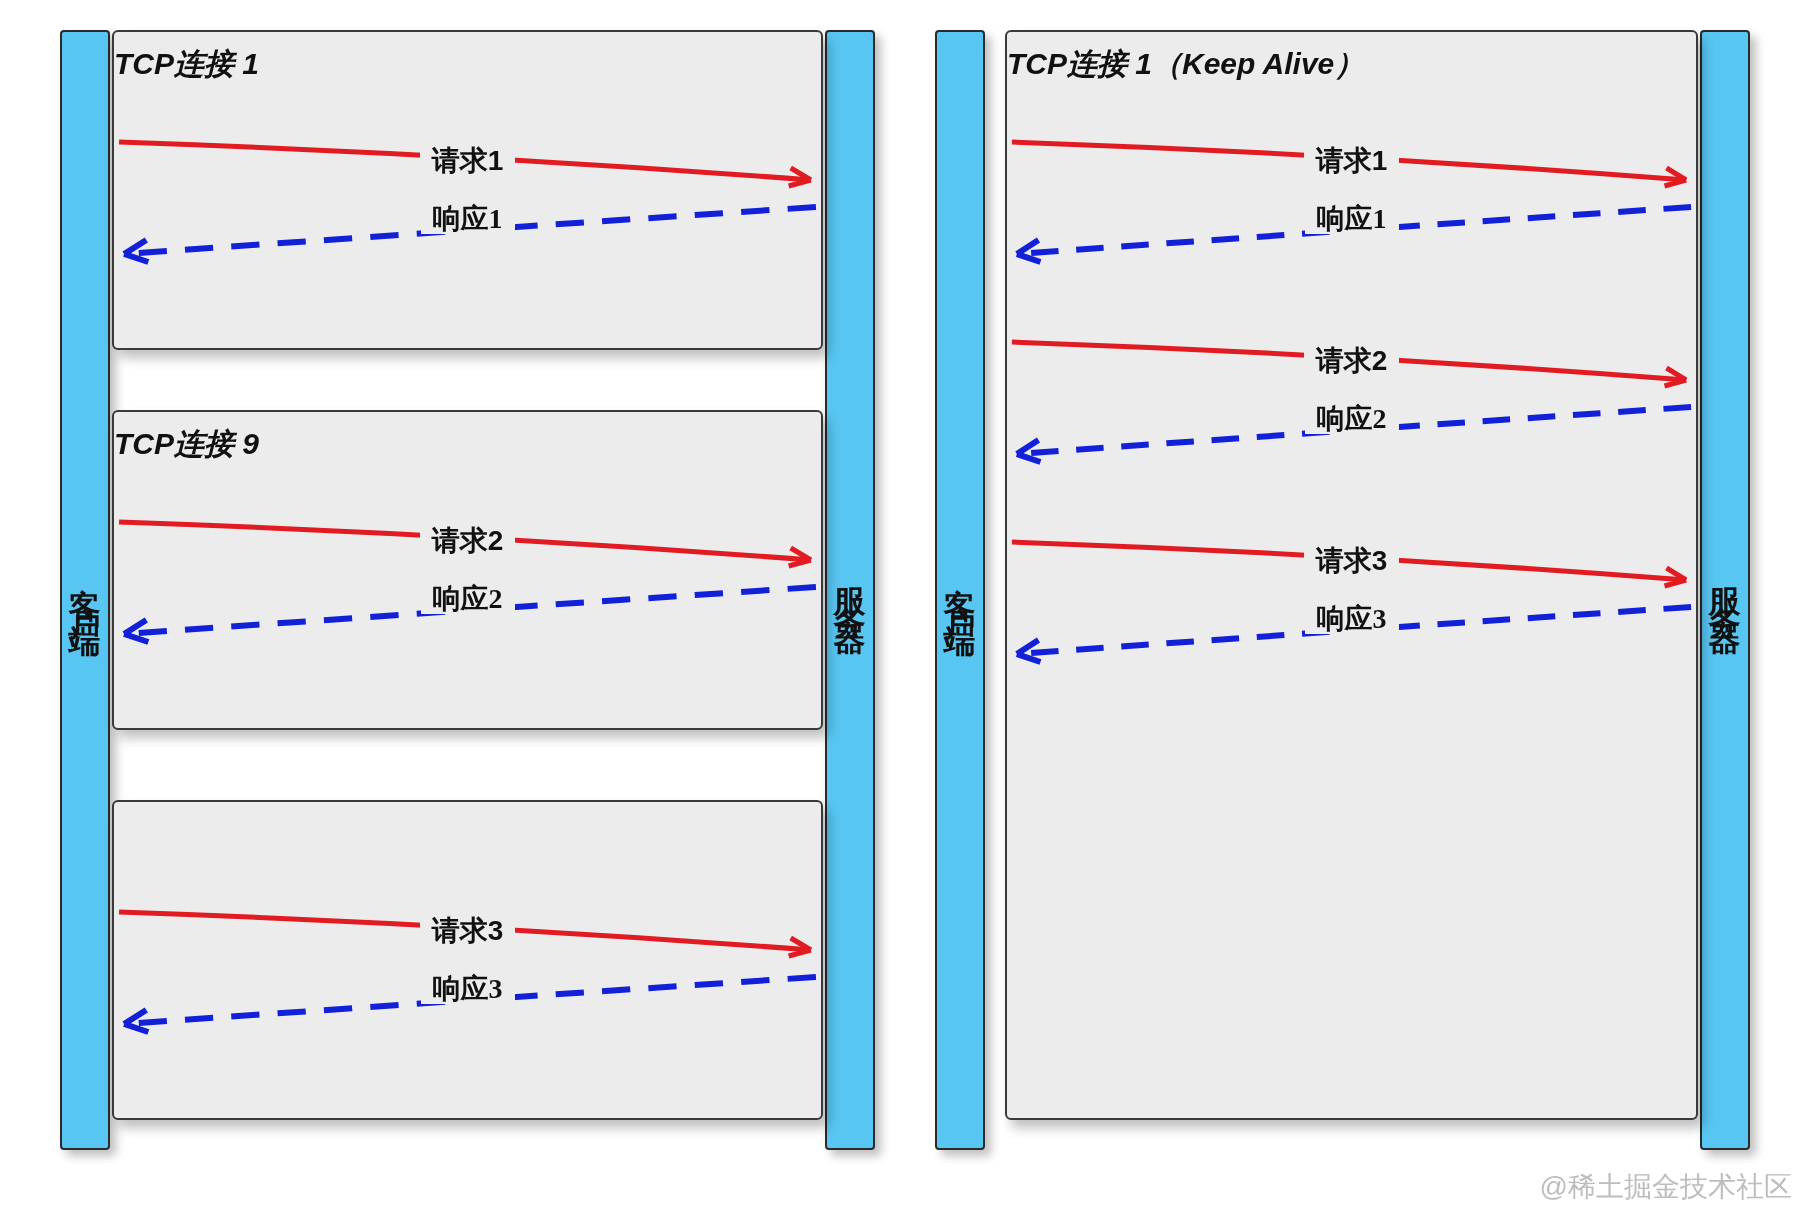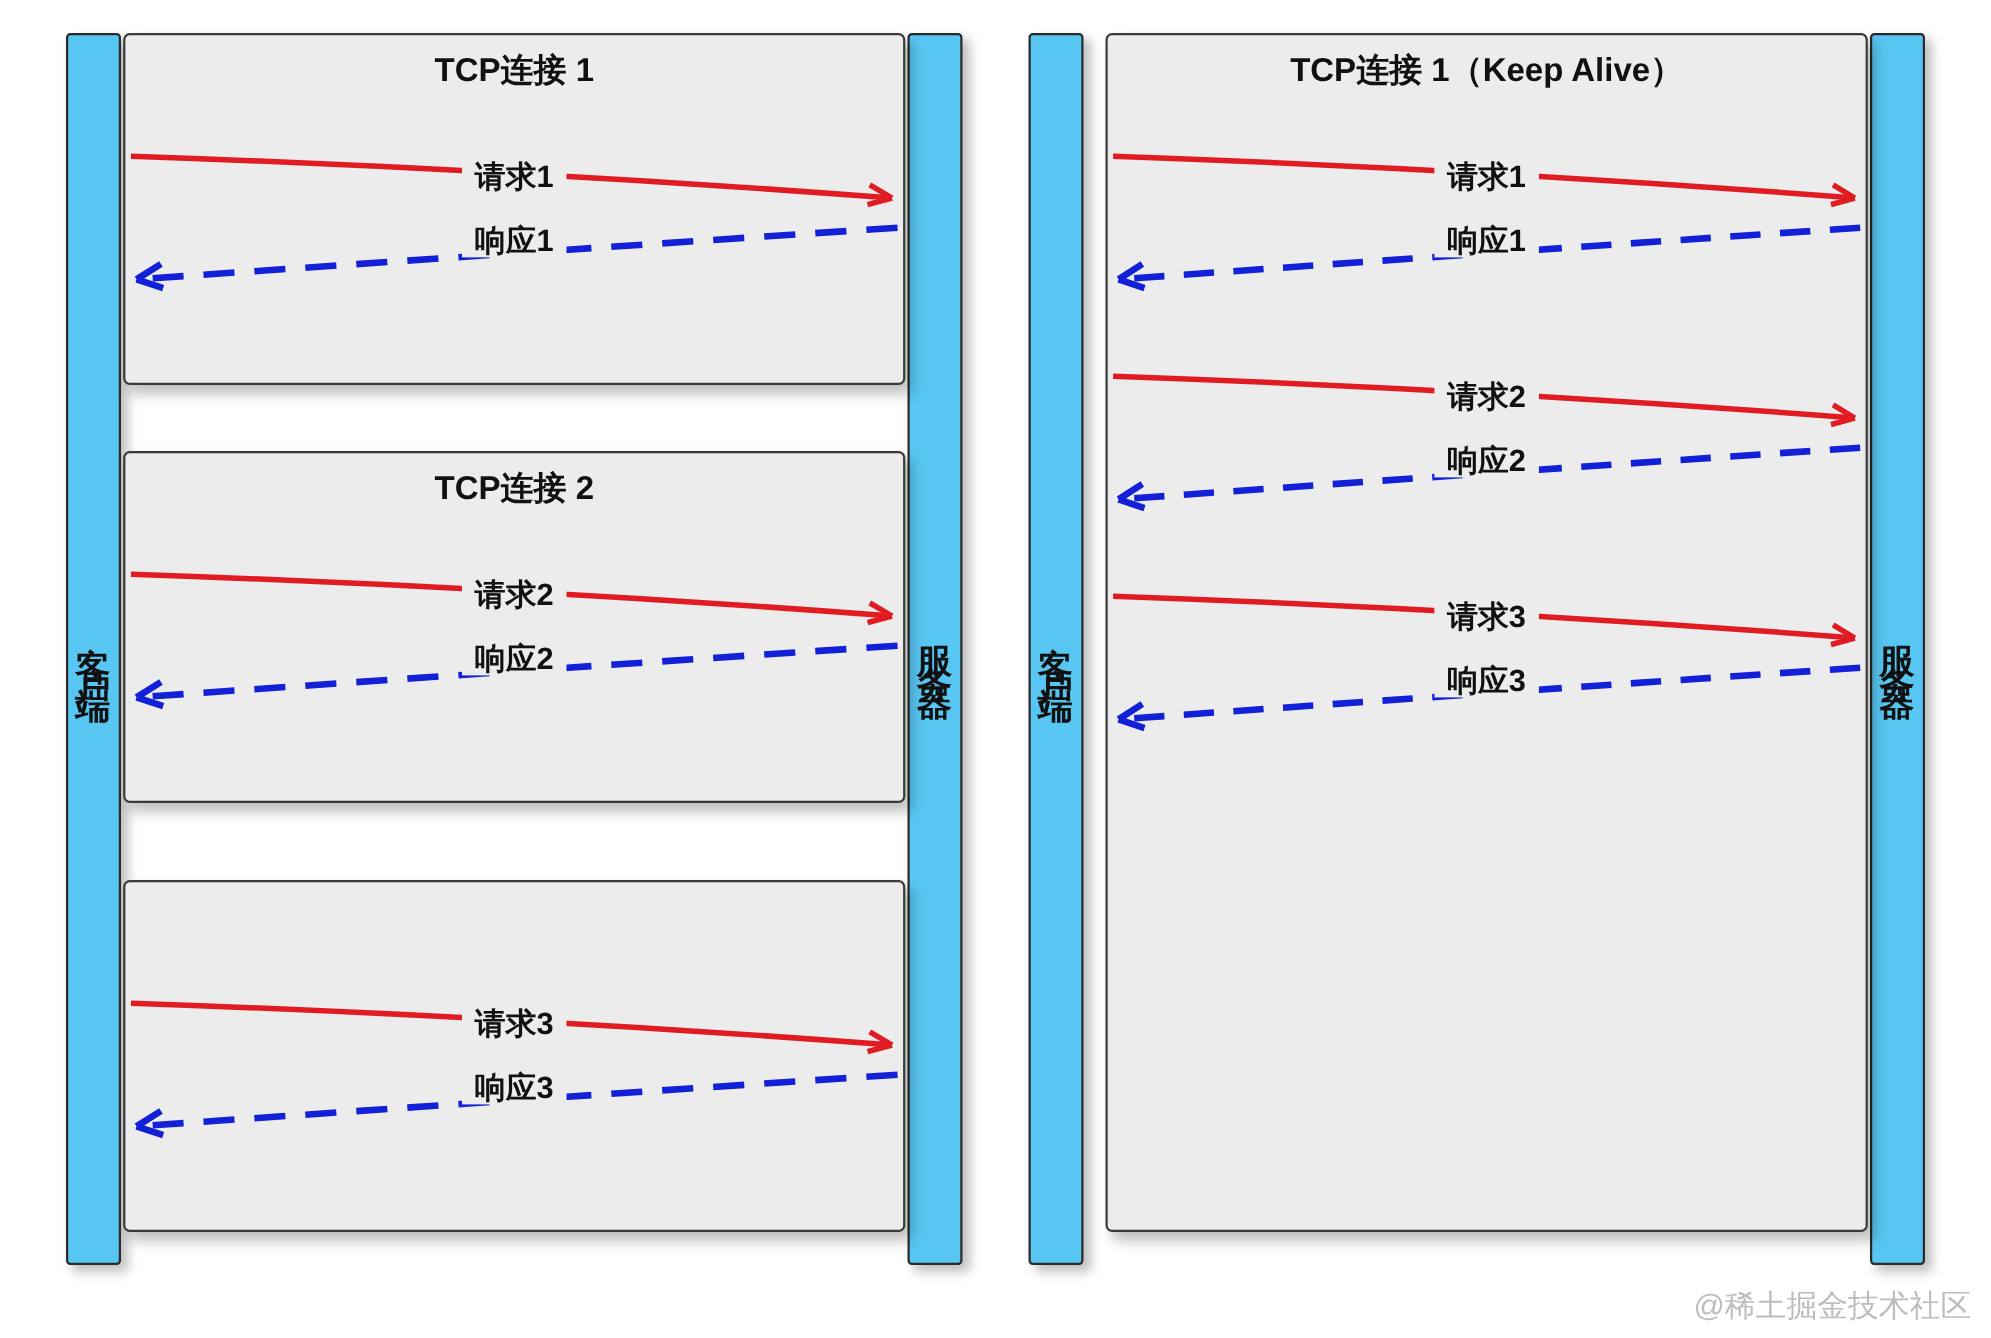--- a/index.html
+++ b/index.html
@@ -54,37 +54,38 @@
     right: 52px;
     background: #ececec;
     border: 2px solid #3a3a3a;
     border-radius: 6px;
     box-shadow: 6px 8px 12px rgba(0,0,0,0.25);
   }
   .conn-title {
     position: absolute;
     left: 0; right: 0;
     top: 12px;
-    text-align: center;
+    text-align: left;
     font-size: 30px;
     font-weight: bold;
     color: #111;
+    font-style: italic;
   }
   .pair {
     position: absolute;
     left: 0; right: 0;
     height: 160px;
   }
   .req-line, .resp-line {
     position: absolute;
     left: 0; right: 0;
     height: 80px;
   }
   .req-line { top: 0; }
-  .resp-line { top: 70px; }
+  .resp-line { top: 70px; font-family: Liberation Serif, serif; }
   svg.arrow { position: absolute; left: 0; top: 0; width: 100%; height: 100%; overflow: visible; }
   .lbl {
     position: absolute;
     left: 0; right: 0;
     text-align: center;
     font-size: 28px;
     font-weight: bold;
   }
   .req-line .lbl { top: 20px; color: #111; }
   .resp-line .lbl { top: 8px; color: #111; }
@@ -128,21 +129,21 @@
           <svg class="arrow" viewBox="0 0 700 80" preserveAspectRatio="none">
             <path d="M 695 15 Q 350 38 10 62" stroke="#1220d8" stroke-width="6" fill="none" stroke-dasharray="28 18"></path>
             <path d="M 10 62 l 22 -14 M 10 62 l 24 8" stroke="#1220d8" stroke-width="6" fill="none"></path>
           </svg>
           <div class="lbl"><span>响应1</span></div>
         </div>
       </div>
     </div>
 
     <div class="conn-box" style="top:380px; height:320px;">
-      <div class="conn-title">TCP连接 2</div>
+      <div class="conn-title">TCP连接 9</div>
       <div class="pair" style="top:90px;">
         <div class="req-line">
           <svg class="arrow" viewBox="0 0 700 80" preserveAspectRatio="none">
             <path d="M 5 20 Q 350 32 690 58" stroke="#e11b22" stroke-width="5" fill="none"></path>
             <path d="M 690 58 l -20 -12 M 690 58 l -22 6" stroke="#e11b22" stroke-width="5" fill="none"></path>
           </svg>
           <div class="lbl"><span>请求2</span></div>
         </div>
         <div class="resp-line">
           <svg class="arrow" viewBox="0 0 700 80" preserveAspectRatio="none">

